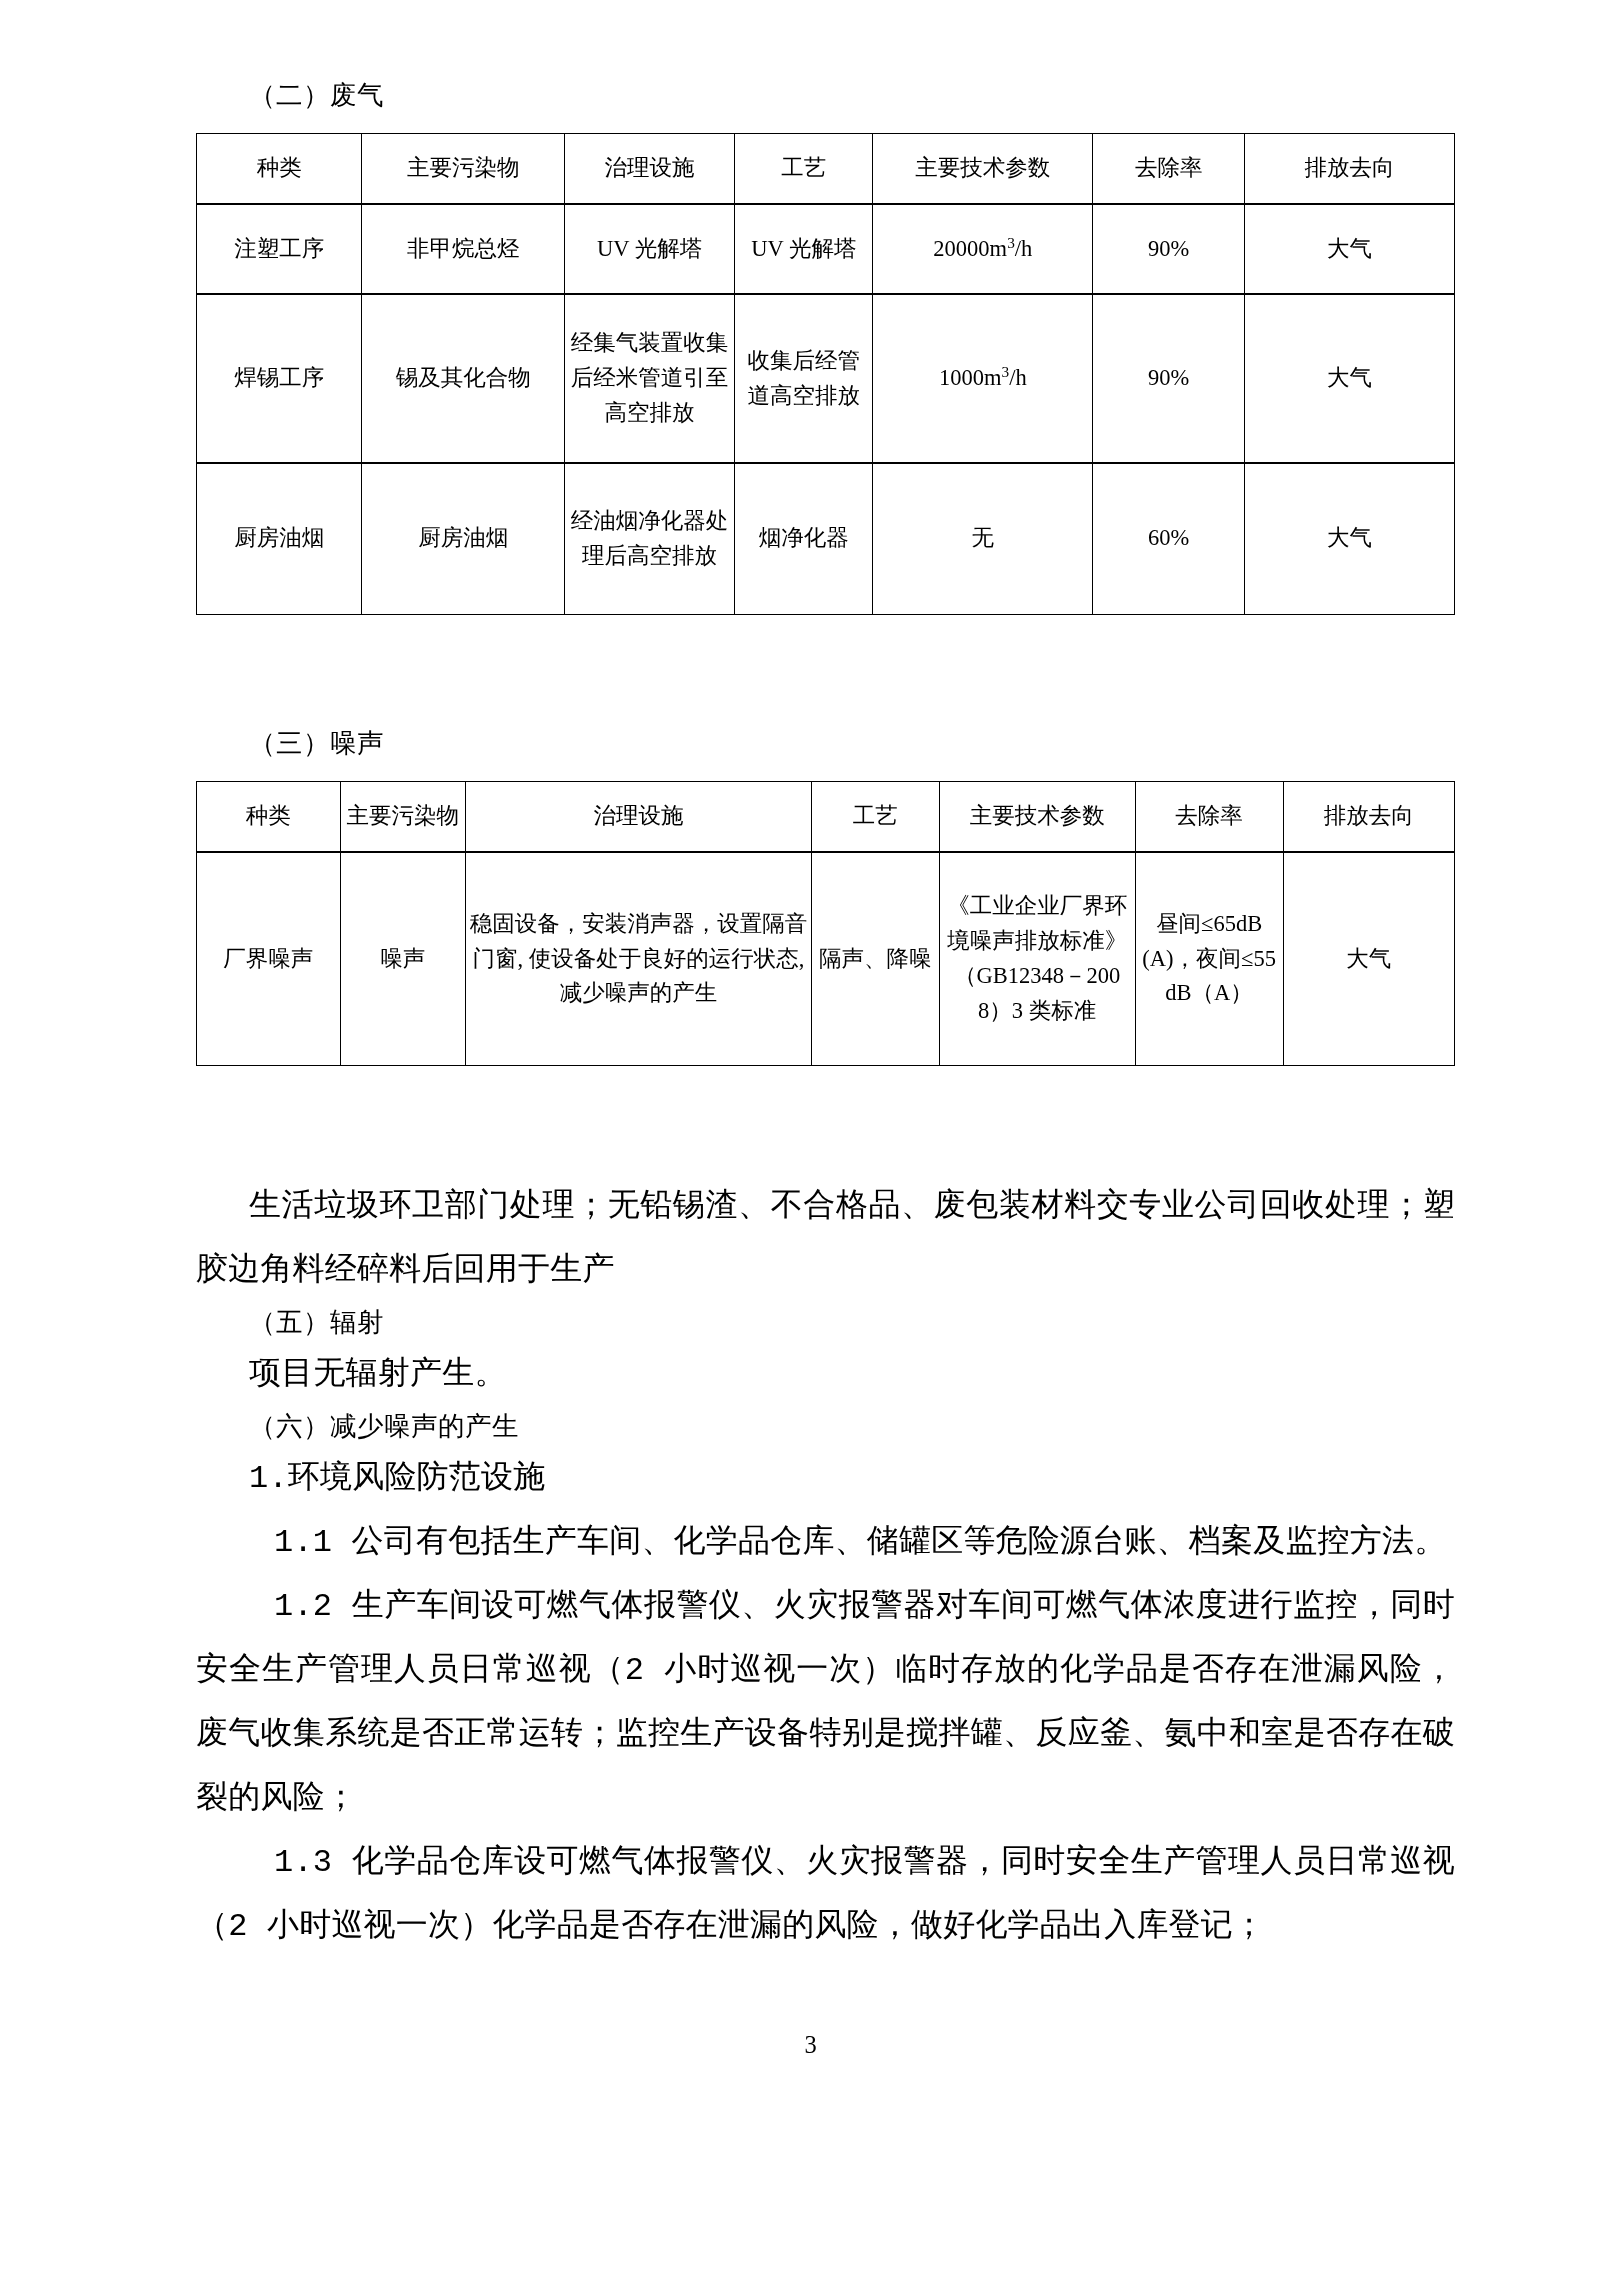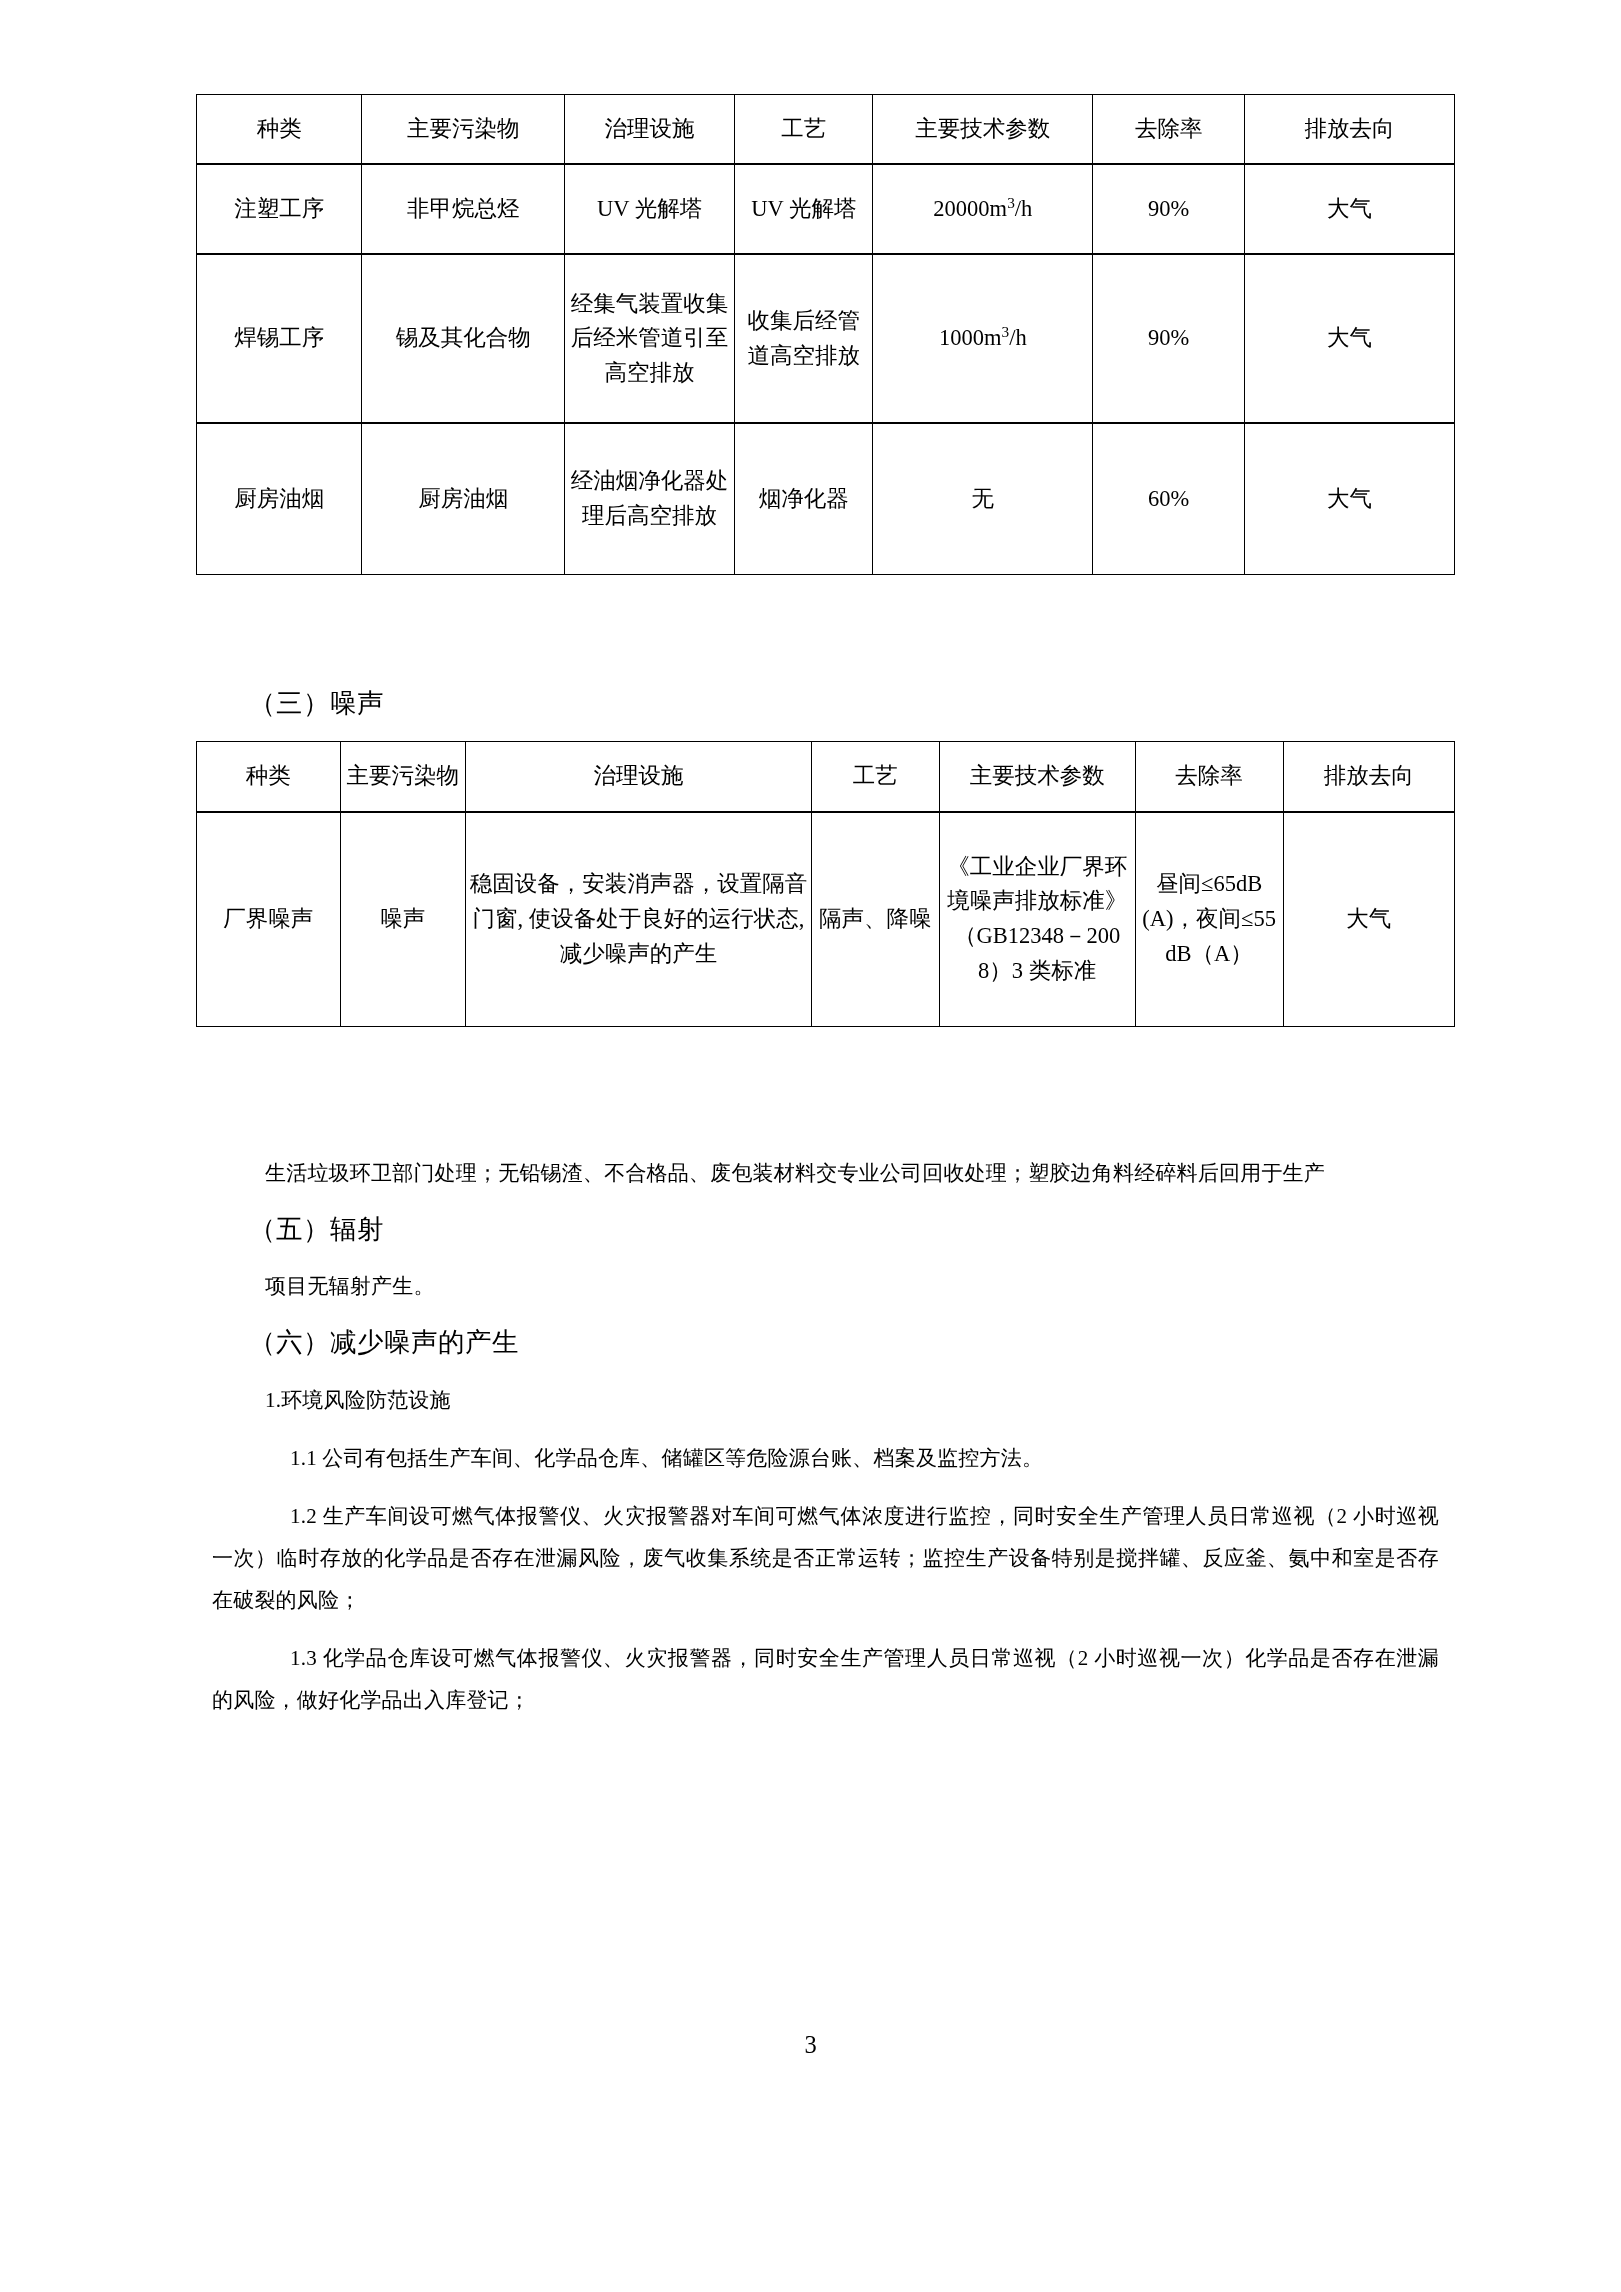--- a/index.html
+++ b/index.html
@@ -31,27 +31,28 @@
 
   
   .sec-head {
     font-size: 26.5px;
     line-height: 1.5;
     text-indent: 53px;
     margin: 0;
     letter-spacing: 0.5px;
   }
   .para {
-    font-size: 21px;
+    font-size: 32px;
     line-height: 2.0;
     text-indent: 53px;
-    margin: 16px;
+    margin: 0;
     text-align: justify;
     text-justify: inter-ideograph;
     letter-spacing: 0.2px;
+    font-family: Liberation Mono, monospace;
   }
   .para-noind {
     text-indent: 0;
   }
   .para-2 {
     text-indent: 78px;
   }
 
   .spacer-s { height: 17.6px; }
   .spacer-m { height: 33px; }
@@ -125,20 +126,21 @@
   }
 </style>
 </head>
 <body>
 
 <div class="page">
   <div class="content">
 
     <div class="spacer-xl"></div>
 
+    <p class="sec-head">（二）废气</p>
 
     <div class="spacer-s"></div>
 
     <table class="doc-table t1">
       <tbody>
         <tr class="hdr">
           <td class="c0">种类</td>
           <td class="c1">主要污染物</td>
           <td class="c2">治理设施</td>
           <td class="c3">工艺</td>

